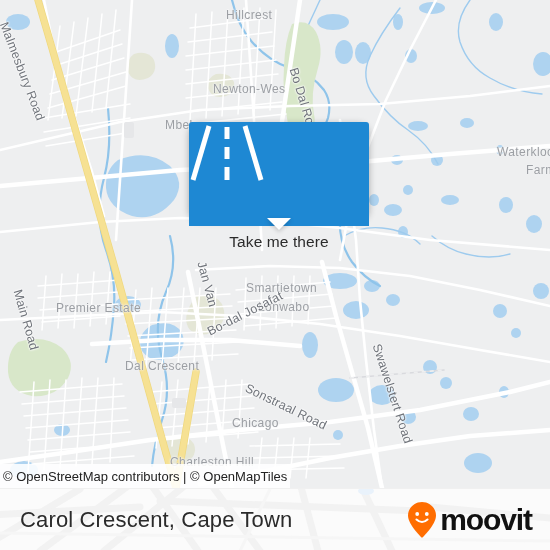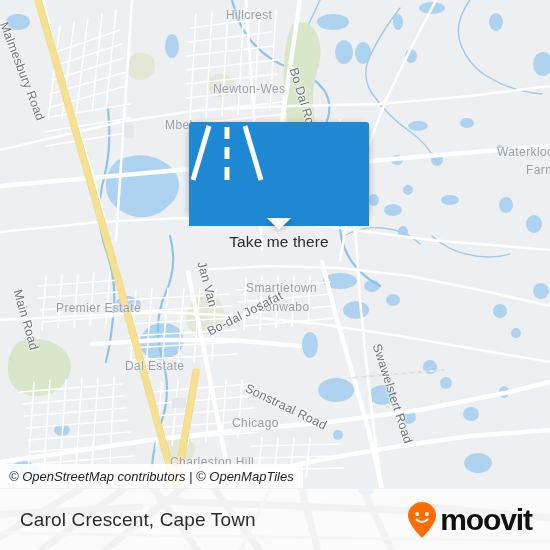--- a/index.html
+++ b/index.html
@@ -61,42 +61,41 @@
     width: 0; height: 0;
     border-left: 12px solid transparent;
     border-right: 12px solid transparent;
     border-top: 12px solid #ffffff;
     filter: drop-shadow(0 2px 2px rgba(0,0,0,.18));
   }
 
   
   .attribution {
     position: absolute; left: 0; bottom: 0;
-    height: 24px; padding: 0 9px;
+    height: 24px; padding: 0 3px;
     display: flex; align-items: center;
     background: rgba(255,255,255,.88);
     font-size: 13px; color: #222;
     white-space: nowrap;
     z-index: 30;
-    font-style: italic;
   }
 
   
   .footer {
     position: absolute; left: 0; top: 488px;
     width: 550px; height: 62px;
     background: #fbfbfb;
     overflow: hidden;
     border-top: 1px solid #f0f0f0;
   }
   .footer svg.fpattern { position: absolute; left: 0; top: 0; }
   .footer-title {
     position: absolute; left: 20px; top: 50%;
     transform: translateY(-50%);
-    font-size: 19px; color: #2b2b2b;
+    font-size: 22px; color: #2b2b2b;
     letter-spacing: .15px;
     z-index: 2;
   }
   .brand {
     position: absolute; right: 18px; top: 50%;
     transform: translateY(-50%);
     display: flex; align-items: center; gap: 3px;
     z-index: 2;
   }
   .brand-word {
@@ -254,21 +253,21 @@
 
     <div>
       <div class="map-label place" style="left:226px;top:8px;">Hillcrest</div>
       <div class="map-label place" style="left:213px;top:82px;">Newton-Wes</div>
       <div class="map-label place" style="left:165px;top:118px;">Mbek</div>
       <div class="map-label place" style="left:497px;top:145px;">Waterkloo</div>
       <div class="map-label place" style="left:526px;top:163px;">Farm</div>
       <div class="map-label place" style="left:56px;top:301px;">Premier Estate</div>
       <div class="map-label place" style="left:246px;top:281px;">Smartietown</div>
       <div class="map-label place" style="left:258px;top:300px;">Lonwabo</div>
-      <div class="map-label place" style="left:125px;top:359px;">Dal Estate</div>
+      <div class="map-label place" style="left:125px;top:359px;">Dal Crescent</div>
       <div class="map-label place" style="left:232px;top:416px;">Chicago</div>
       <div class="map-label place" style="left:170px;top:455px;">Charleston Hill</div>
     </div>
 
     <div>
       <div class="map-label road" style="left:10px;top:20px;transform:rotate(69deg);transform-origin:left top;">Malmesbury Road</div>
       <div class="map-label road" style="left:300px;top:66px;transform:rotate(73deg);transform-origin:left top;">Bo Dal Road</div>
       <div class="map-label road" style="left:24px;top:288px;transform:rotate(74deg);transform-origin:left top;">Main Road</div>
       <div class="map-label road" style="left:208px;top:260px;transform:rotate(75deg);transform-origin:left top;">Jan Van</div>
       <div class="map-label road" style="left:205px;top:326px;transform:rotate(-27deg);transform-origin:left top;">Bo-dal Josafat</div>

